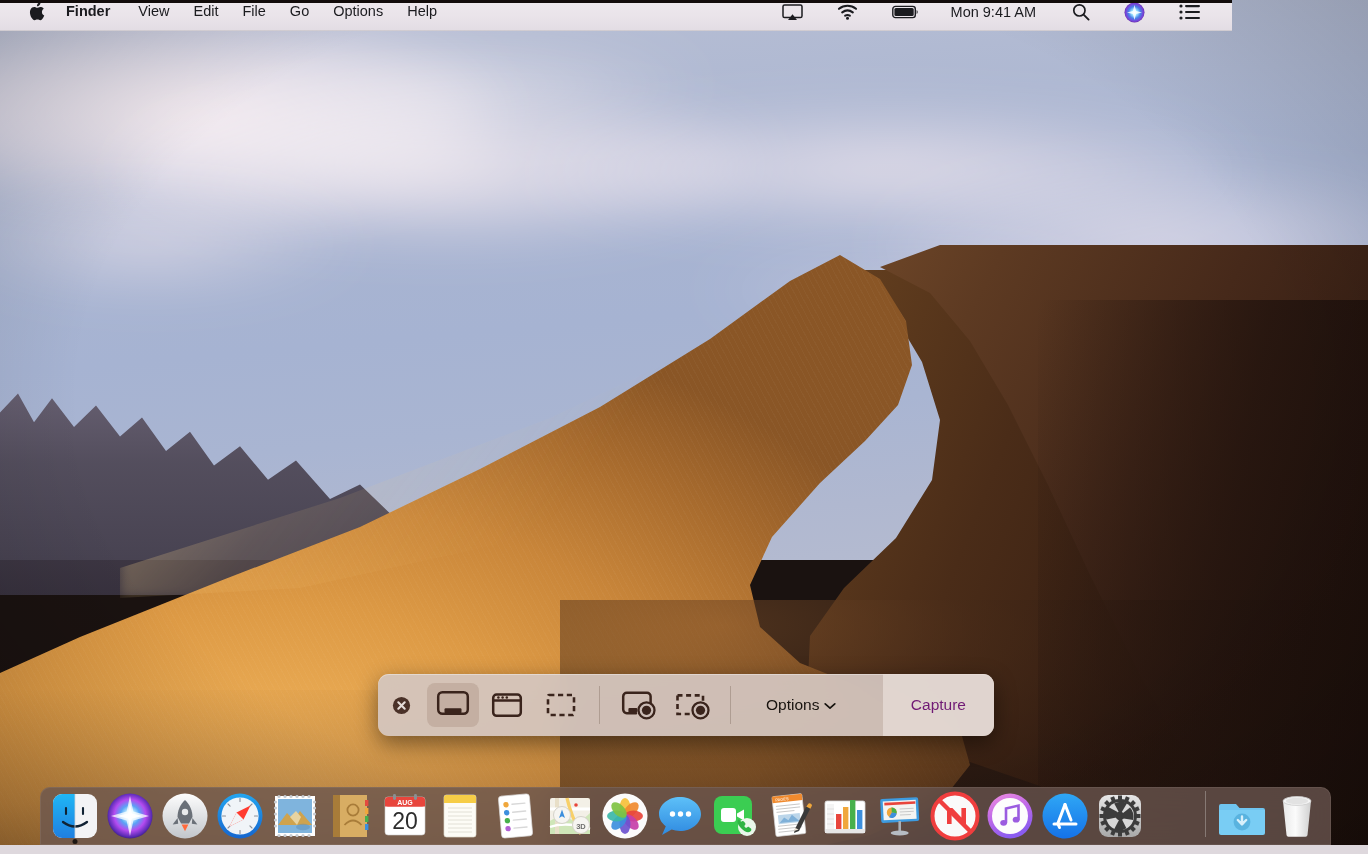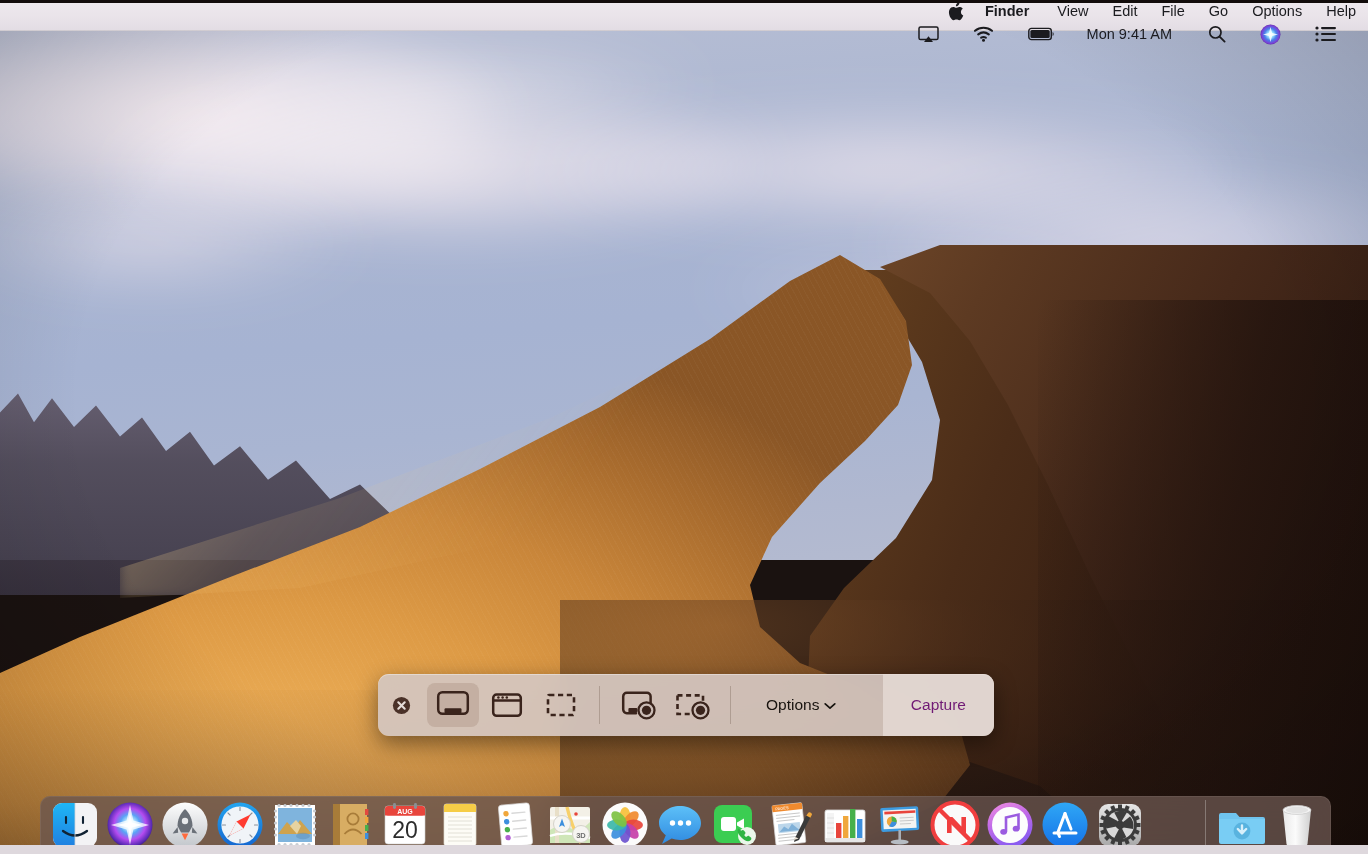--- a/index.html
+++ b/index.html
@@ -169,26 +169,26 @@
   
   .vignette {
     position: absolute; inset: 0;
     background: radial-gradient(ellipse 1100px 760px at 50% 46%,
       rgba(0,0,0,0) 55%, rgba(0,0,0,.16) 82%, rgba(0,0,0,.3) 100%);
     pointer-events: none;
   }
 
   
   #menubar {
-    position: absolute; left: 0; top: 0; width: 1368px; height: 31px;
+    position: absolute; left: 0; top: 0; width: 1232px; height: 31px;
     background: linear-gradient(180deg, #eee9ee 0%, #e9e3e9 60%, #e3dde4 100%);
-    display: flex; align-items: flex-end;
+    display: flex; align-items: flex-start;
     border-bottom: 1px solid rgba(0,0,0,0.12);
     z-index: 50;
-    font-size: 14.5px; color: #1b1b1f; flex-direction: column;
+    font-size: 14.5px; color: #1b1b1f;
   }
   #menubar::before {
     content: ""; position: absolute; left:0; top:0; width:100%; height:3px;
     background: #120c0b;
   }
   .mb-left { display: flex; align-items: center; padding-left: 22px; gap: 0; }
   .mb-apple {
     width: 30px; display: flex; justify-content: center; align-items: center;
     cursor: default;
   }
@@ -243,21 +243,21 @@
   .cb-capture {
     display: flex; align-items: center; justify-content: center;
     padding: 0 28px; font-size: 15.5px; color: #701a75;
     background: rgba(233,223,218,0.72);
     cursor: default;
     margin-left: auto;
   }
 
   
   #dock {
-    position: absolute; left: 40px; bottom: 0;
+    position: absolute; left: 40px; bottom: 9px;
     width: 1291px; height: 58px;
     background: rgba(106,86,79,0.78);
     border-radius: 10px 10px 0 0;
     display: flex; align-items: flex-end; justify-content: flex-start;
     padding: 0 7px 2px 7px;
     z-index: 30;
     backdrop-filter: blur(18px);
     box-shadow: 0 0 0 1px rgba(255,255,255,0.07) inset;
   }
   .dock-item {

